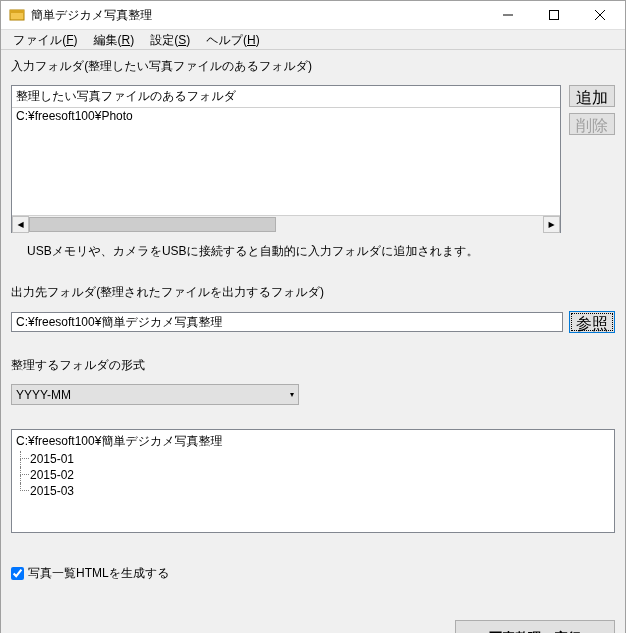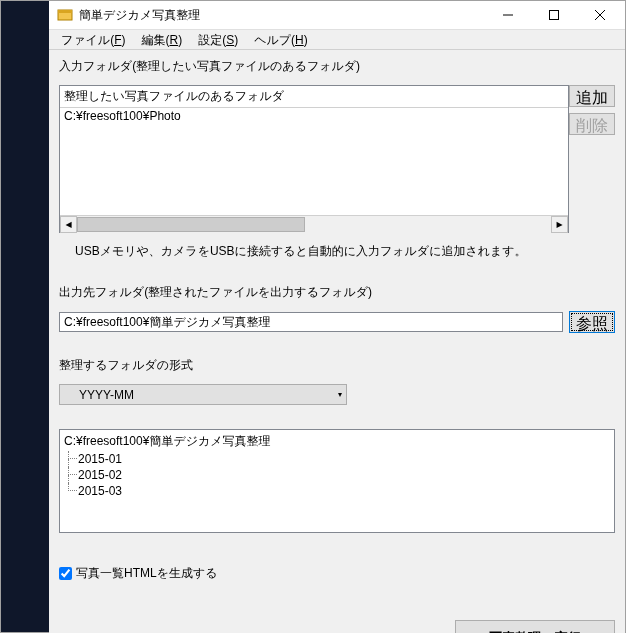--- a/index.html
+++ b/index.html
@@ -1,45 +1,45 @@
 <!DOCTYPE html>
 <html><head>
 <meta charset="utf-8">
 <style>
 * { box-sizing: border-box; margin: 0; padding: 0; }
 body { font-family: "MS UI Gothic", "Meiryo", sans-serif; font-size: 12px; background: #f0f0f0; width: 626px; height: 633px; overflow: hidden; }
-.window { width: 626px; height: 633px; background: #0f172a; border: 1px solid #a0a0a0; display: flex; flex-direction: column; padding-left: 48px; }
+.window { width: 626px; height: 633px; background: #0f172a; border: 1px solid #a0a0a0; display: flex; flex-direction: column; }
 .titlebar { height: 30px; background: #fff; display: flex; align-items: center; padding: 0 2px 0 8px; border-bottom: 1px solid #e0e0e0; }
 .titlebar-icon { width: 16px; height: 16px; margin-right: 6px; }
 .titlebar-title { flex: 1; font-size: 12px; }
 .titlebar-controls { display: flex; }
 .titlebar-btn { width: 46px; height: 28px; display: flex; align-items: center; justify-content: center; background: transparent; border: none; cursor: pointer; }
 .menubar { height: 20px; background: #f0f0f0; display: flex; padding: 0 4px; border-bottom: 1px solid #d0d0d0; }
 .menu-item { padding: 2px 8px; cursor: pointer; }
 .menu-item u { text-decoration: underline; }
 .client { flex: 1; background: #f0f0f0; padding: 8px 10px 10px 10px; display: flex; flex-direction: column; gap: 8px; }
 .group-label { font-size: 12px; margin-bottom: 2px; }
-.input-section { display: flex; gap: 0; }
+.input-section { display: flex; gap: 8px; }
 .listbox { flex: 1; background: #fff; border: 1px solid #828790; height: 148px; display: flex; flex-direction: column; }
 .listbox-header { padding: 2px 4px; border-bottom: 1px solid #d0d0d0; font-size: 12px; background: #fff; }
 .listbox-body { flex: 1; overflow: auto; }
 .listbox-row { padding: 1px 4px; font-size: 12px; cursor: pointer; }
 .listbox-scrollbar { height: 17px; background: #f0f0f0; border-top: 1px solid #d0d0d0; display: flex; align-items: center; }
 .scroll-arrow { width: 17px; height: 17px; background: #f0f0f0; border: 1px solid #c0c0c0; display: flex; align-items: center; justify-content: center; font-size: 8px; cursor: pointer; }
 .scroll-track { flex: 1; height: 17px; background: #f0f0f0; position: relative; }
 .scroll-thumb { position: absolute; left: 0; top: 1px; width: 48%; height: 15px; background: #cdcdcd; border: 1px solid #b0b0b0; }
 .side-buttons { display: flex; flex-direction: column; gap: 6px; width: 46px; }
 .btn { background: #e1e1e1; border: 1px solid #adadad; padding: 2px 4px; font-size: 16px; cursor: pointer; text-align: center; height: 22px; }
 .btn:disabled { color: #a0a0a0; cursor: default; }
 .btn.focused { border: 1px solid #0078d7; outline: 1px dotted #000; outline-offset: -3px; }
 .hint-text { font-size: 12px; margin-top: 2px; margin-left: 16px; }
 .output-row { display: flex; gap: 6px; align-items: center; }
 .text-input { flex: 1; background: #fff; border: 1px solid #828790; padding: 2px 4px; font-size: 12px; height: 20px; }
 .combo { width: 288px; background: #e1e1e1; border: 1px solid #adadad; height: 21px; display: flex; align-items: center; padding: 0 4px; cursor: pointer; position: relative; }
-.combo-text { flex: 1; font-size: 12px; margin-left: 15px; }
+.combo-text { flex: 1; font-size: 12px; }
 .combo-arrow { font-size: 8px; }
 .treeview { background: #fff; border: 1px solid #828790; height: 104px; padding: 2px 4px; overflow: auto; }
 .tree-root { font-size: 12px; padding: 1px 0; }
 .tree-child { font-size: 12px; padding: 1px 0 1px 14px; position: relative; }
 .tree-child::before { content: ""; position: absolute; left: 4px; top: 0; bottom: 50%; width: 8px; border-left: 1px dotted #808080; border-bottom: 1px dotted #808080; }
 .tree-child:not(:last-child)::after { content: ""; position: absolute; left: 4px; top: 50%; bottom: 0; border-left: 1px dotted #808080; }
 .checkbox-row { display: flex; align-items: center; gap: 4px; margin-top: 24px; }
 .checkbox { width: 13px; height: 13px; cursor: pointer; }
 .footer { margin-top: auto; display: flex; justify-content: flex-end; padding-top: 30px; }
 .execute-btn { background: #e1e1e1; border: 1px solid #adadad; padding: 8px 30px; font-size: 13px; font-weight: bold; cursor: pointer; min-width: 160px; }

